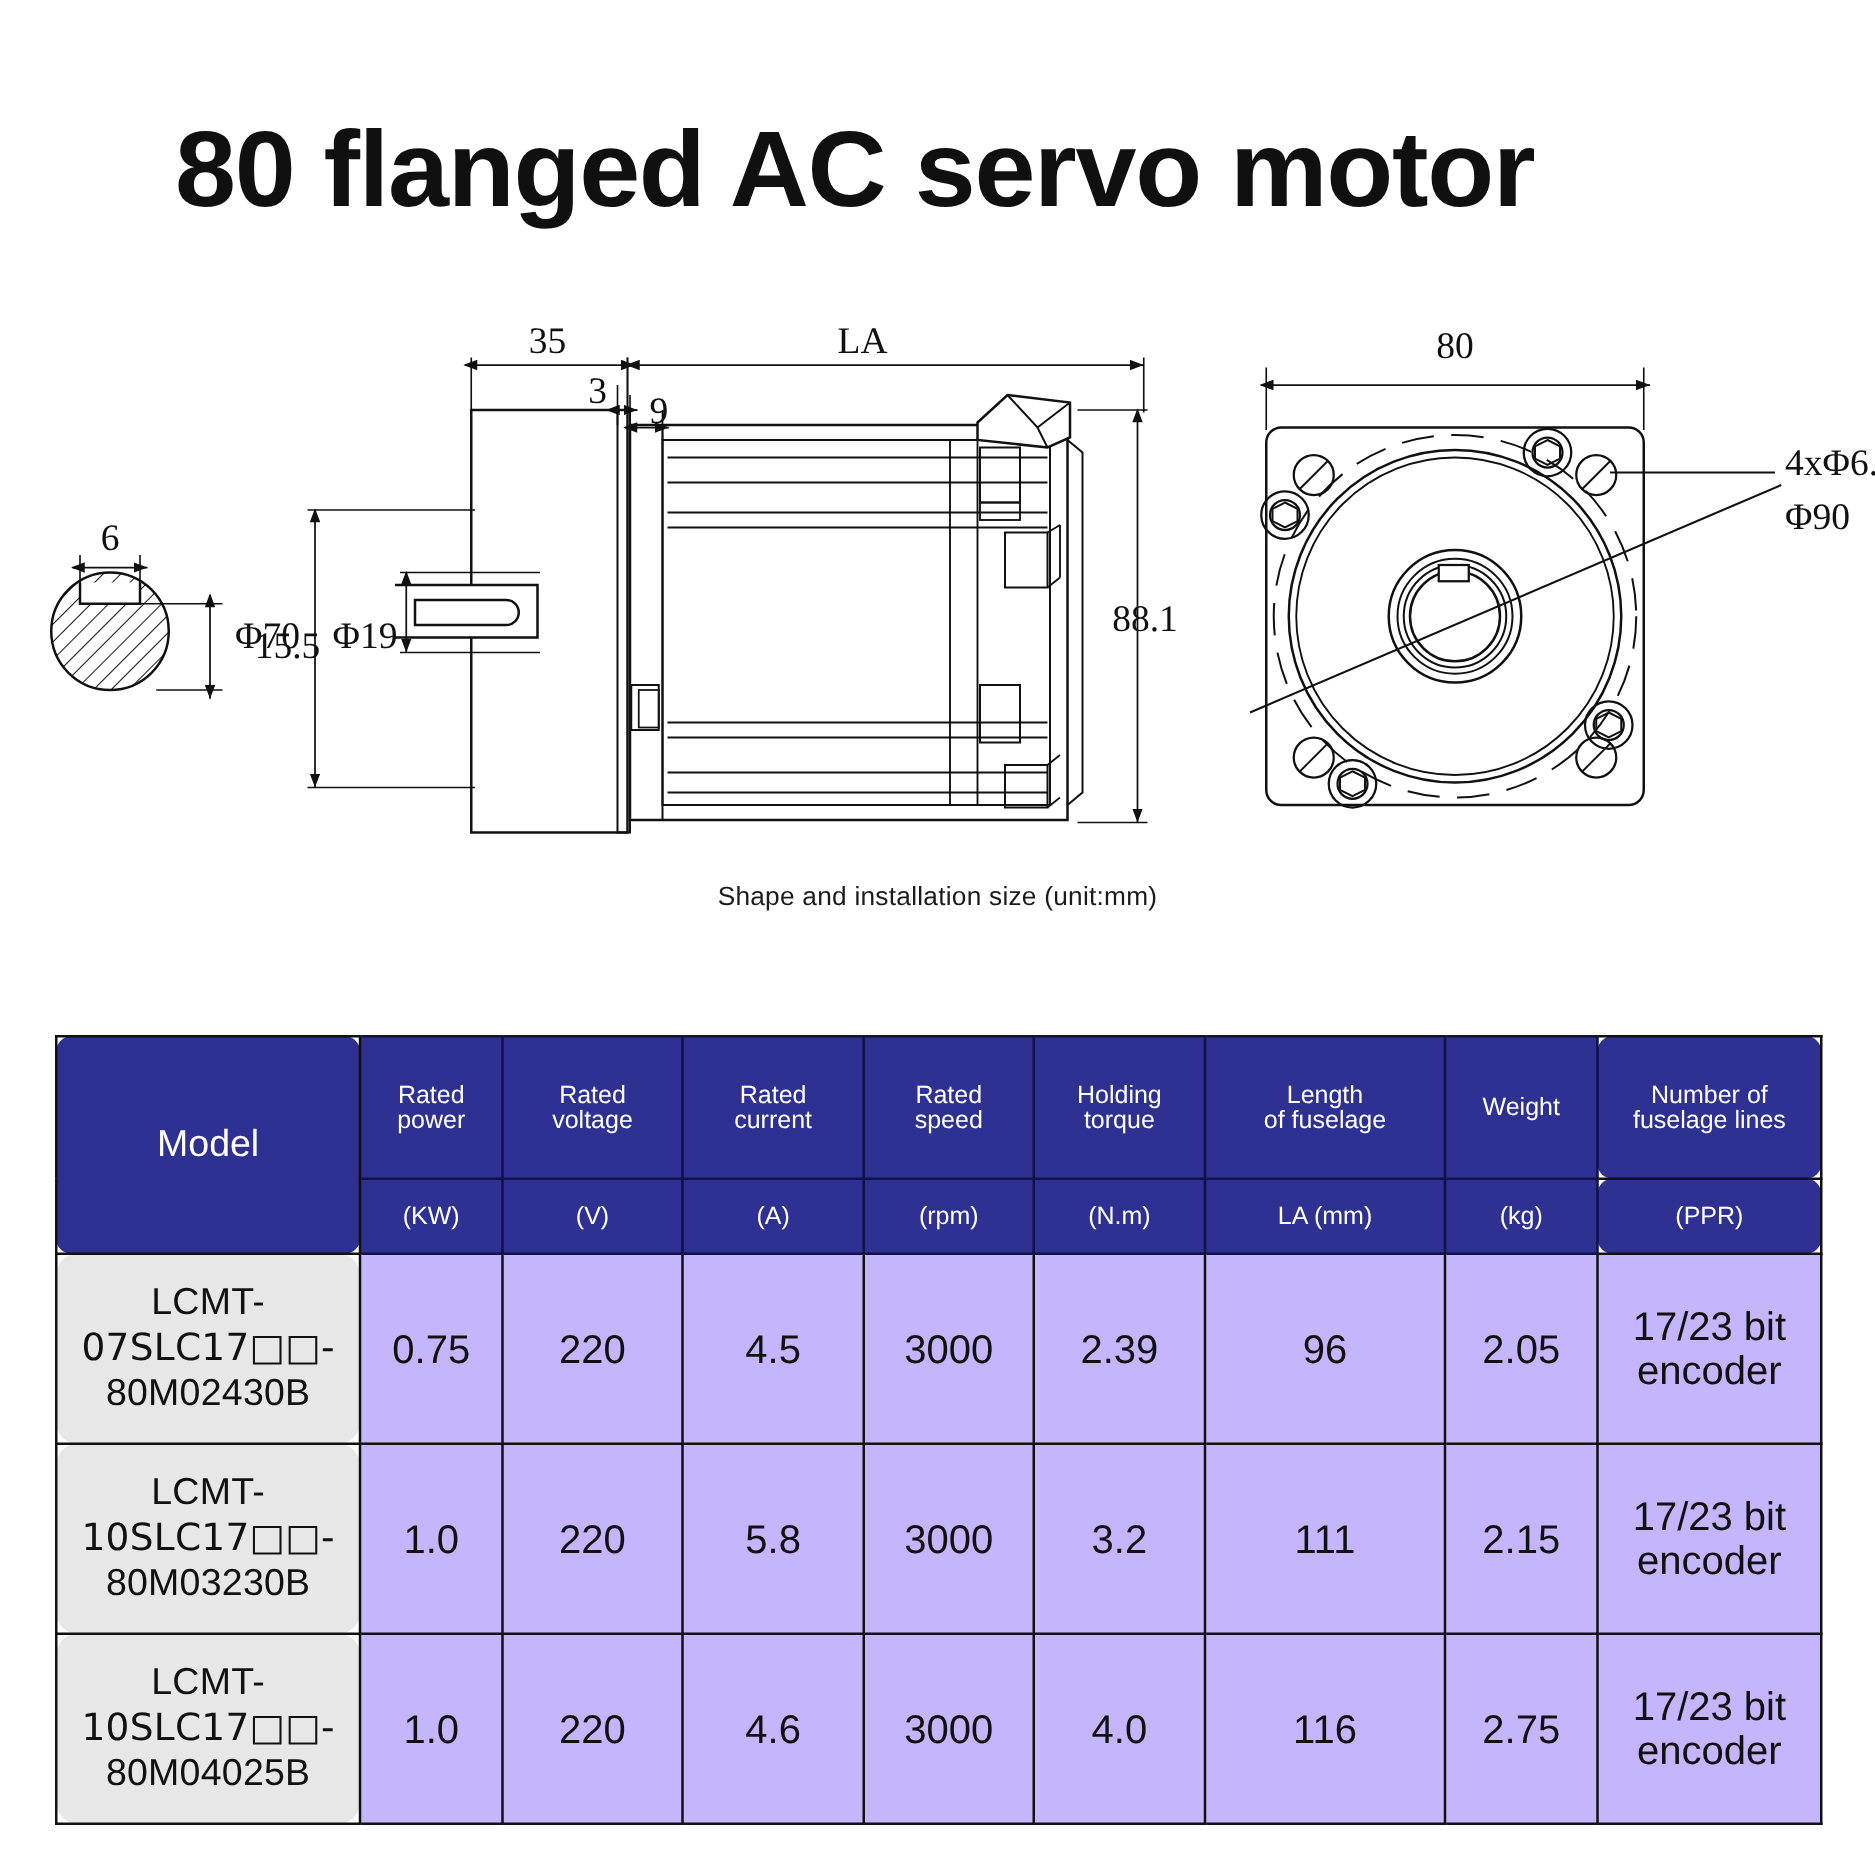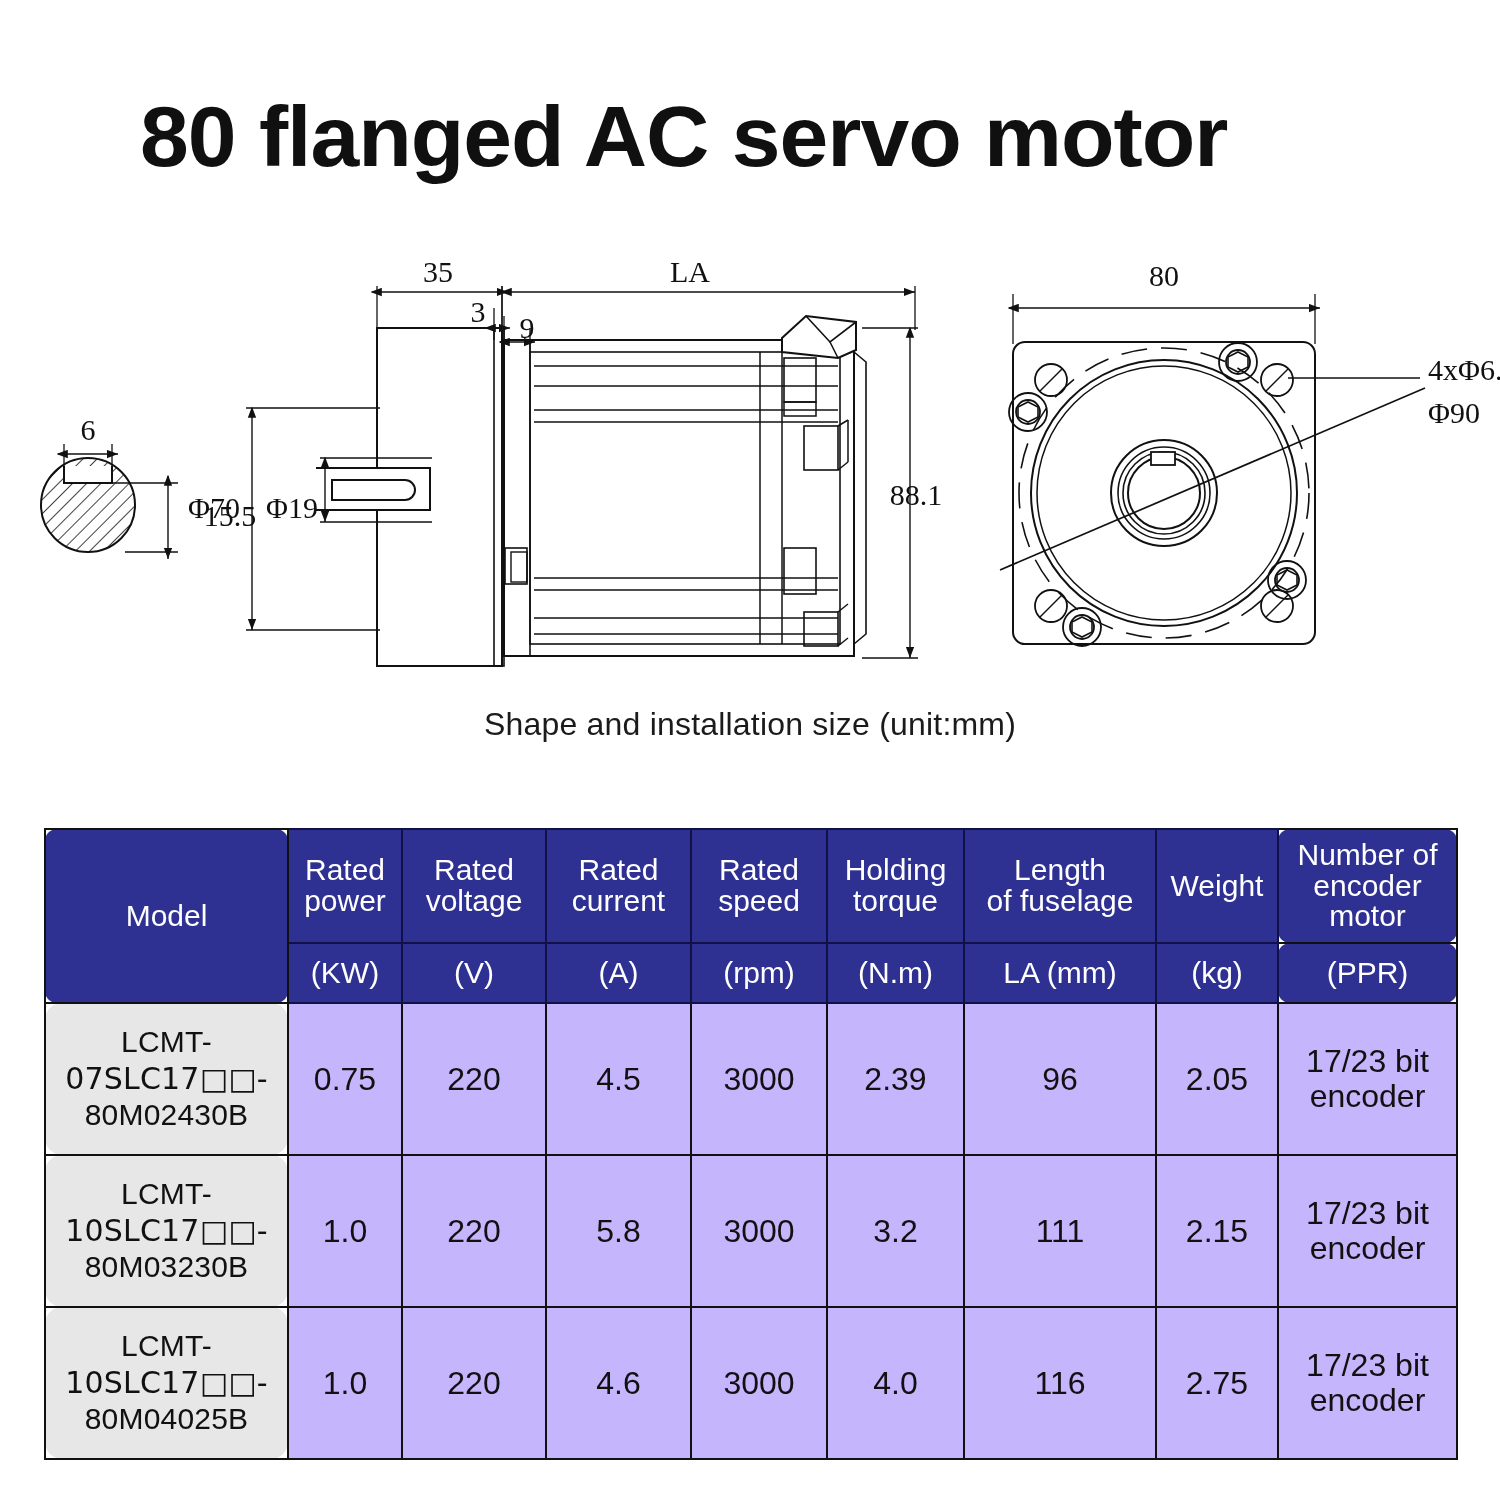--- a/index.html
+++ b/index.html
@@ -42,21 +42,21 @@
     height: 470px;
   }
   #drawing svg { display: block; }
 
   #drawing-caption {
     position: absolute;
     left: 0;
     top: 706px;
     width: 1500px;
     text-align: center;
-    font-size: 32px;
+    font-size: 21px;
     color: #1b1b1b;
     letter-spacing: 0.2px;
   }
 
   
   #spec-table {
     position: absolute;
     left: 44px;
     top: 828px;
     width: 1412px;
@@ -66,21 +66,21 @@
   #spec-table th, #spec-table td {
     border: 2px solid #111111;
     text-align: center;
     vertical-align: middle;
     padding: 0;
   }
   #spec-table thead th {
     background: #2e3192;
     color: #ffffff;
     font-weight: normal;
-    font-size: 30px;
+    font-size: 20px;
     line-height: 1.02;
     border-color: #11114a;
   }
   #spec-table thead th.outer { border-color: #111111; border-radius: 12px; }
   .hdr-top { height: 112px; }
   .hdr-unit { height: 58px; font-size: 30px; }
   #spec-table thead th.model-cell {
     font-size: 30px;
     margin-left: 28px;
   }
@@ -334,21 +334,21 @@
         <div>Holding</div>
         <div>torque</div>
       </th>
       <th class="hdr-top">
         <div>Length</div>
         <div>of fuselage</div>
       </th>
       <th class="hdr-top">Weight</th>
       <th class="hdr-top outer">
         <div>Number of</div>
-        <div>encoder motor</div>
+        <div>fuselage lines</div>
       </th>
     </tr>
     <tr>
       <th class="hdr-unit">(KW)</th>
       <th class="hdr-unit">(V)</th>
       <th class="hdr-unit">(A)</th>
       <th class="hdr-unit">(rpm)</th>
       <th class="hdr-unit">(N.m)</th>
       <th class="hdr-unit">LA (mm)</th>
       <th class="hdr-unit">(kg)</th>

